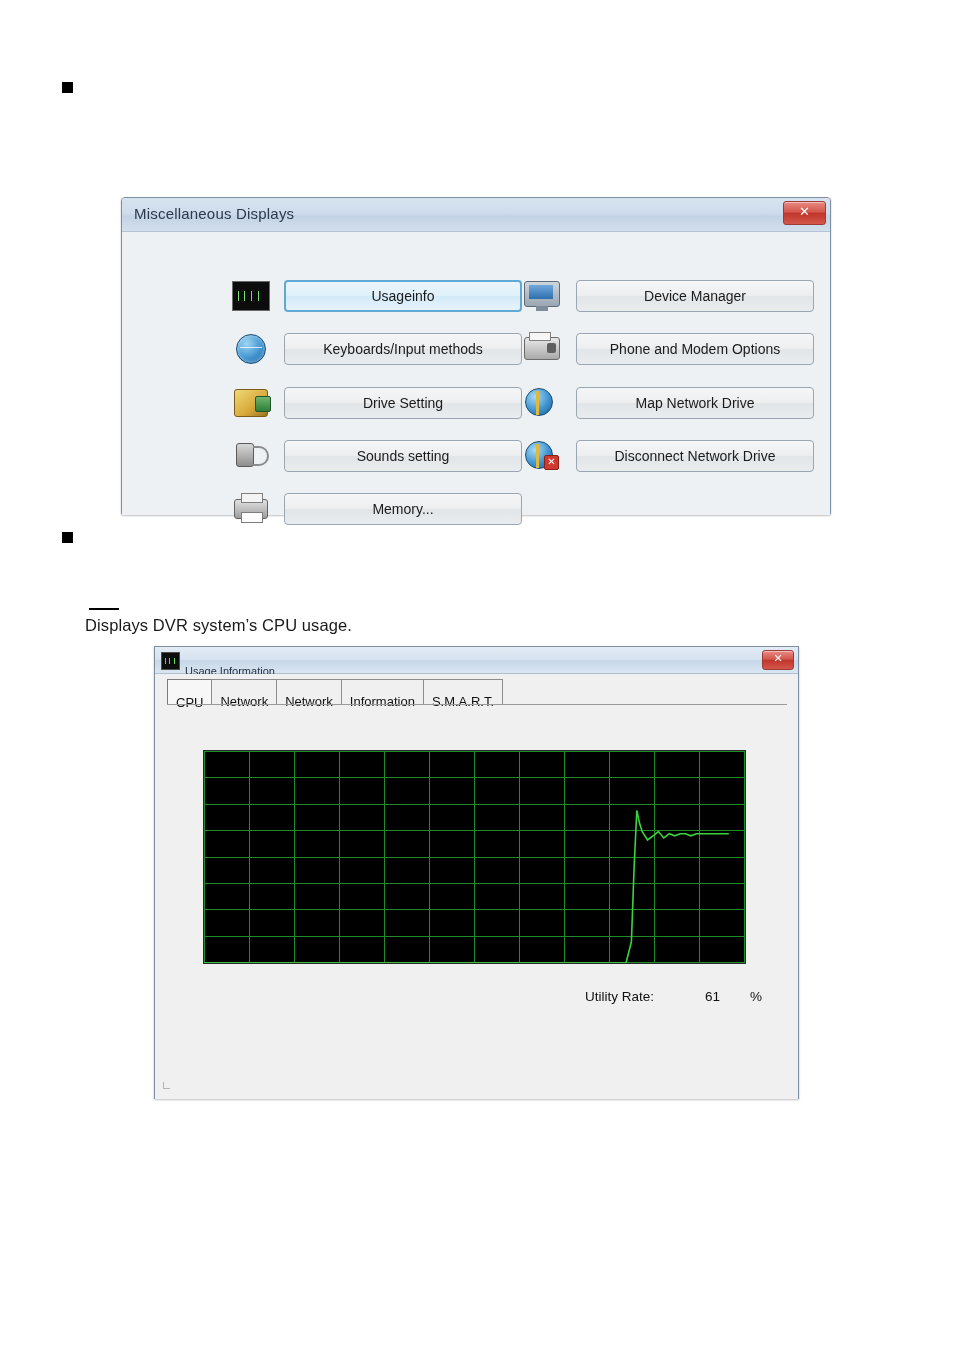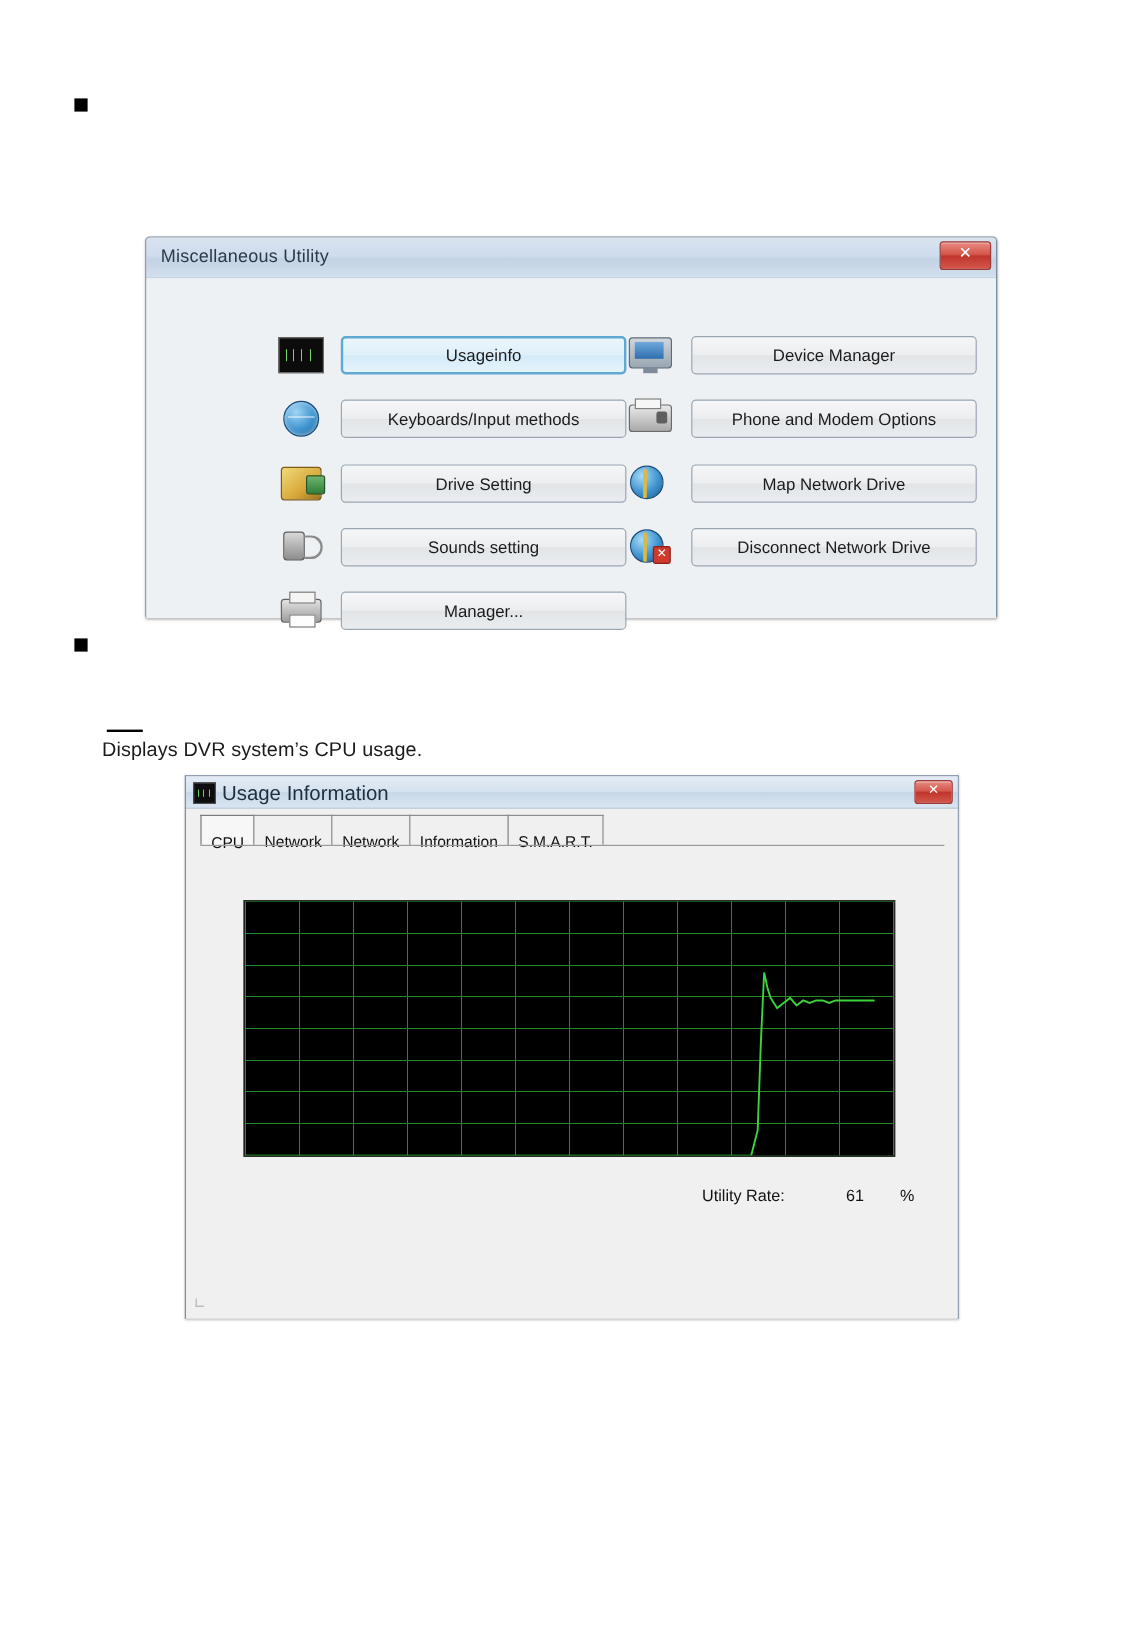--- a/index.html
+++ b/index.html
@@ -269,22 +269,22 @@
     width: 17px; height: 16px;
     background: #0d0d0d;
     border: 1px solid #4d4d4d;
   }
   .usage-appicon::after {
     content: "";
     position: absolute; left: 1px; top: 5px; width: 15px; height: 6px;
     background: linear-gradient(to right, transparent 0 2px, #63d25a 2px 3px, transparent 3px 6px, #63d25a 6px 7px, transparent 7px 11px, #63d25a 11px 12px, transparent 12px 15px);
   }
   .usage-title {
-    position: absolute; left: 30px; top: 5px;
-    font-size: 17px; color: #1f2e3d;
+    position: absolute; left: 30px; top: 18px;
+    font-size: 11px; color: #1f2e3d;
   }
   .usage-close {
     position: absolute;
     right: 4px; top: 3px;
     width: 30px; height: 18px;
     border: 1px solid #9b3a36;
     border-radius: 3px;
     background: linear-gradient(to bottom, #e98b83 0%, #d4574c 45%, #c0352c 52%, #d4574c 100%);
     color: #fff; font-size: 11px; line-height: 16px; text-align: center;
     font-family: "DejaVu Sans", sans-serif;
@@ -363,21 +363,21 @@
 </head>
 <body>
 
 <div class="bullet bullet1"></div>
 <div class="bullet bullet2"></div>
 <div class="underline-stub"></div>
 <div class="caption">Displays DVR system’s CPU usage.</div>
 
 <div class="misc-window">
   <div class="misc-titlebar">
-    <div class="misc-title">Miscellaneous Utility</div>
+    <div class="misc-title">Miscellaneous Displays</div>
     <div class="win-close">✕</div>
   </div>
   <div class="misc-body">
 
     <div class="row-item col-left" style="top:48px;">
       <div class="icon-box">
           <div class="ic ic-chart"></div>
         </div>
       <div class="btn selected">Usageinfo</div>
     </div>
@@ -396,21 +396,21 @@
     <div class="row-item col-left" style="top:208px;">
       <div class="icon-box">
           <div class="ic ic-speaker"></div>
         </div>
       <div class="btn">Sounds setting</div>
     </div>
     <div class="row-item col-left" style="top:261px;">
       <div class="icon-box">
           <div class="ic ic-printer"></div>
         </div>
-      <div class="btn">Manager...</div>
+      <div class="btn">Memory...</div>
     </div>
 
     <div class="row-item col-right" style="top:48px;">
       <div class="icon-box">
           <div class="ic ic-monitor"></div>
         </div>
       <div class="btn">Device Manager</div>
     </div>
     <div class="row-item col-right" style="top:101px;">
       <div class="icon-box">

